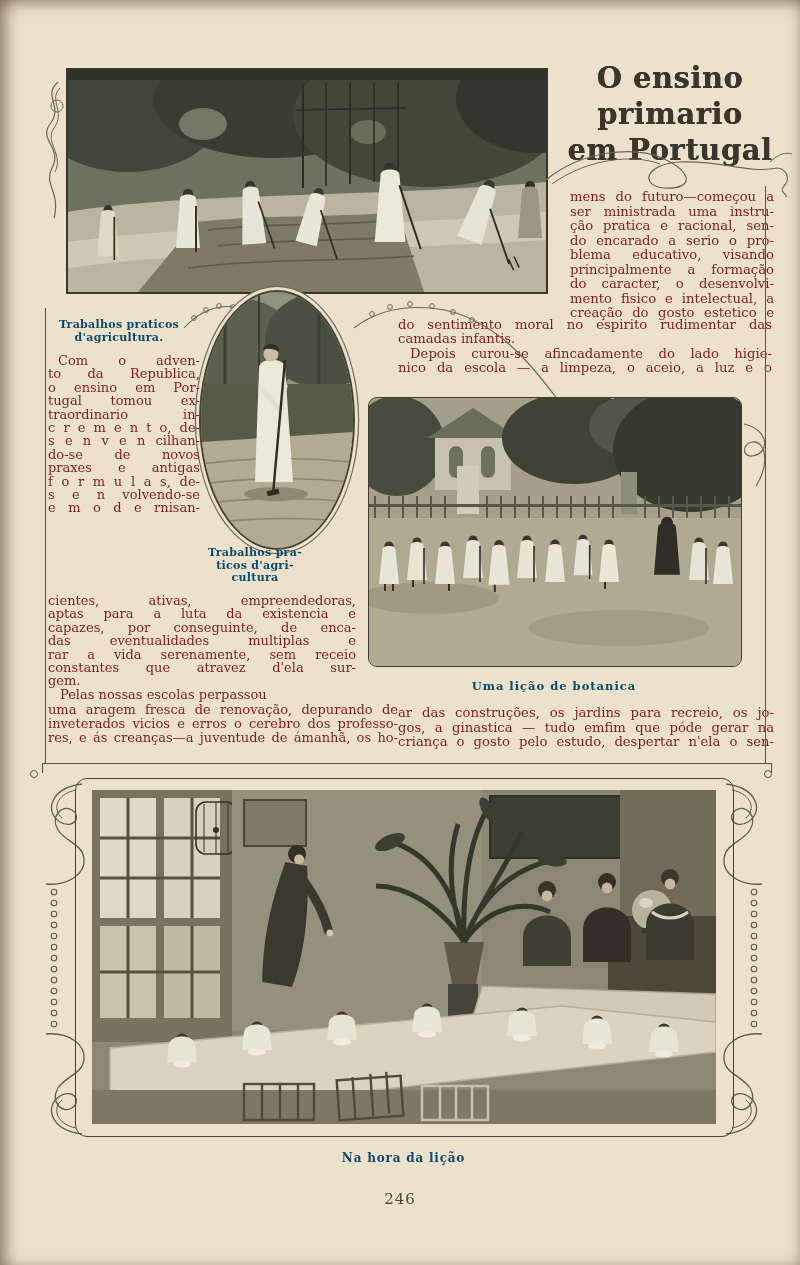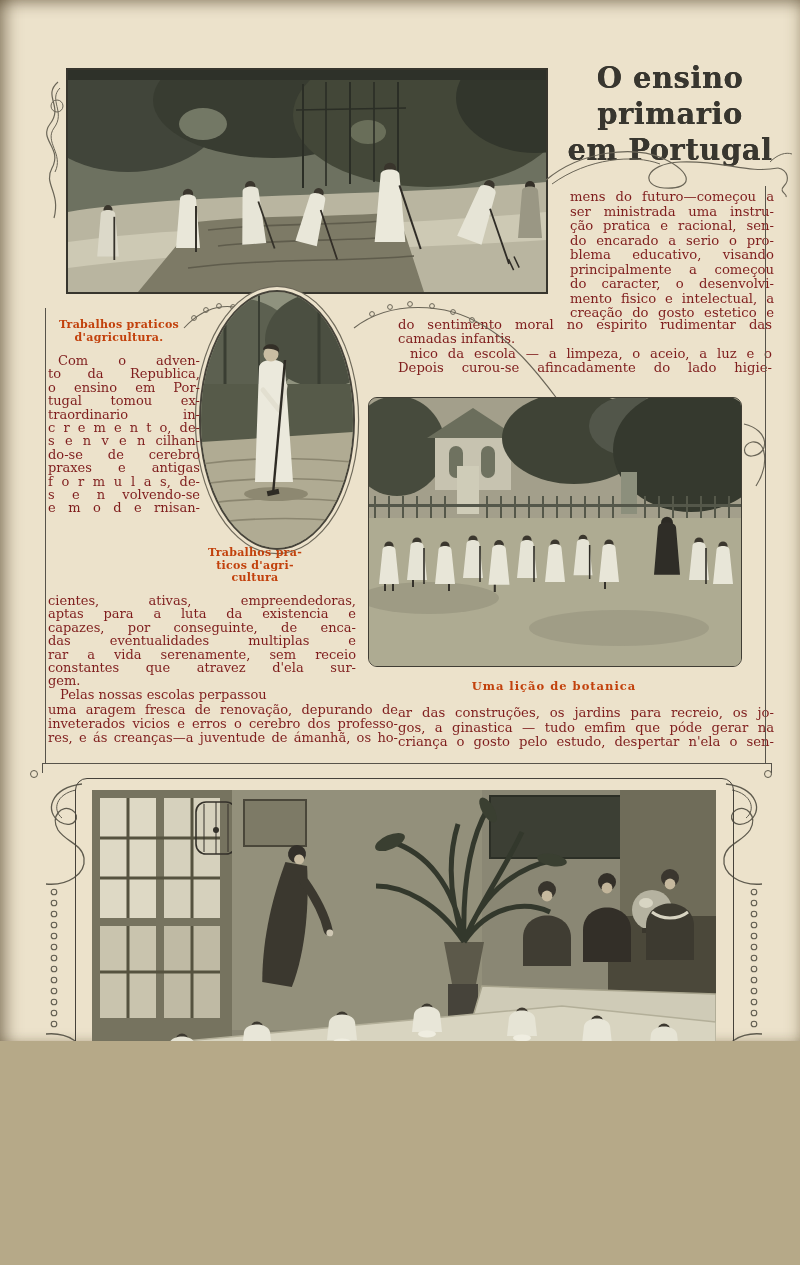--- a/index.html
+++ b/index.html
@@ -1,17 +1,17 @@
 <!DOCTYPE html>
 <html><head>
 <meta charset="utf-8">
 <style>
   html,body{margin:0;padding:0;background:#b6a988;}
   .page{
-    position:relative;width:800px;height:1041px;margin:0 auto;
+    position:relative;width:800px;height:1265px;margin:0 auto;
     background:#ece2cb;
     font-family:"DejaVu Serif","Liberation Serif",serif;
     color:#4b473d;overflow:hidden;
     box-shadow:
       inset 16px 0 16px -10px rgba(70,55,30,.55),
       inset 0 14px 14px -10px rgba(70,55,30,.45),
       inset -12px 0 14px -10px rgba(100,82,50,.35),
       inset 0 -10px 12px -9px rgba(100,82,50,.22);
   }
   .abs{position:absolute;}
@@ -21,21 +21,21 @@
   .rc .ln{font-size:13.2px;line-height:14.5px;}
   .rw .ln{font-size:13.2px;line-height:14.4px;}
   .rb .ln{font-size:13.2px;line-height:14.6px;}
   .lf .ln{line-height:13.8px;}
   .rw .ln:nth-child(2){text-align-last:left;}
   .rw .ln:nth-child(3){text-indent:12px;}
   .lnarrow .ln:first-child{text-indent:10px;}
   .lwide .ln:nth-child(7){text-align-last:left;}
   .lwide .ln:nth-child(8){text-indent:12px;text-align-last:left;}
   
-  .cap{position:absolute;color:#c2410c;}
+  .cap{position:absolute;color:#0c4a6e;}
   .cap .ln, .cap1{font-size:11px;line-height:12.5px;font-weight:bold;text-align:center;text-align-last:center;letter-spacing:.3px;white-space:nowrap;}
   .cap1{display:block;}
   
   .title{position:absolute;left:546px;top:60px;width:248px;text-align:center;color:#38362f;}
   .title .t1,.title .t2{font-weight:bold;font-size:29px;line-height:36px;letter-spacing:.5px;text-shadow:0 0 .5px #38362f;}
   
   .photo{position:absolute;overflow:hidden;background:#7d7a68;}
   .ph-border{border:2px solid #37352d;}
   .oval{border-radius:50%;border:2px solid #46433a;box-shadow:0 0 0 3px #ece2cb,0 0 0 4.2px #6d6859;}
   .p3frame{border:1.8px solid #403d34;border-radius:9px;}
@@ -126,31 +126,31 @@
     <path d="M236,28 C246,30 248,40 242,46 C236,52 246,54 244,57" fill="none" stroke="#6a6557" stroke-width="1.1"></path>
     <path d="M228,22 C236,14 244,12 250,14" fill="none" stroke="#6a6557" stroke-width="1"></path>
   </svg>
 
   <div class="tb rc" style="left:570px;top:190px;width:204px">
       <div class="ln">mens do futuro—começou a</div>
       <div class="ln">ser ministrada uma instru-</div>
       <div class="ln">ção pratica e racional, sen-</div>
       <div class="ln">do encarado a serio o pro-</div>
       <div class="ln">blema educativo, visando</div>
-      <div class="ln">principalmente a começou</div>
+      <div class="ln">principalmente a formação</div>
       <div class="ln">do caracter, o desenvolvi-</div>
       <div class="ln">mento fisico e intelectual, a</div>
       <div class="ln">creação do gosto estetico e</div>
     </div>
 
   <div class="tb rw" style="left:398px;top:318px;width:374px">
       <div class="ln">do sentimento moral no espirito rudimentar das</div>
       <div class="ln">camadas infantis.</div>
+      <div class="ln">Depois curou-se afincadamente do lado higie-</div>
       <div class="ln">nico da escola — a limpeza, o aceio, a luz e o</div>
-      <div class="ln">Depois curou-se afincadamente do lado higie-</div>
     </div>
 
   <svg class="abs" style="left:182px;top:294px" width="82" height="46" viewBox="0 0 82 46">
     <path d="M2,34 C26,8 56,6 78,26" fill="none" stroke="#6a6557" stroke-width="1.1"></path>
     <circle cx="12" cy="24" r="2.4" fill="none" stroke="#6a6557"></circle>
     <circle cx="24" cy="16" r="2.4" fill="none" stroke="#6a6557"></circle>
     <circle cx="37" cy="12" r="2.4" fill="none" stroke="#6a6557"></circle>
     <circle cx="51" cy="13" r="2.4" fill="none" stroke="#6a6557"></circle>
     <circle cx="64" cy="18" r="2.4" fill="none" stroke="#6a6557"></circle>
   </svg>
@@ -191,21 +191,21 @@
     </div>
 
   <div class="tb lnarrow" style="left:48px;top:354px;width:152px">
       <div class="ln">Com o adven-</div>
       <div class="ln">to da Republica,</div>
       <div class="ln">o ensino em Por-</div>
       <div class="ln">tugal tomou ex-</div>
       <div class="ln">traordinario in-</div>
       <div class="ln">c r e m e n t o, de-</div>
       <div class="ln">s e n v e n cilhan-</div>
-      <div class="ln">do-se de cerebro</div>
+      <div class="ln">do-se de novos</div>
       <div class="ln">praxes e antigas</div>
       <div class="ln">f o r m u l a s, de-</div>
       <div class="ln">s e n volvendo-se</div>
       <div class="ln">e m o d e rnisan-</div>
     </div>
   <div class="tb lwide" style="left:48px;top:594px;width:308px">
       <div class="ln">cientes, ativas, empreendedoras,</div>
       <div class="ln">aptas para a luta da existencia e</div>
       <div class="ln">capazes, por conseguinte, de enca-</div>
       <div class="ln">das eventualidades multiplas e</div>

